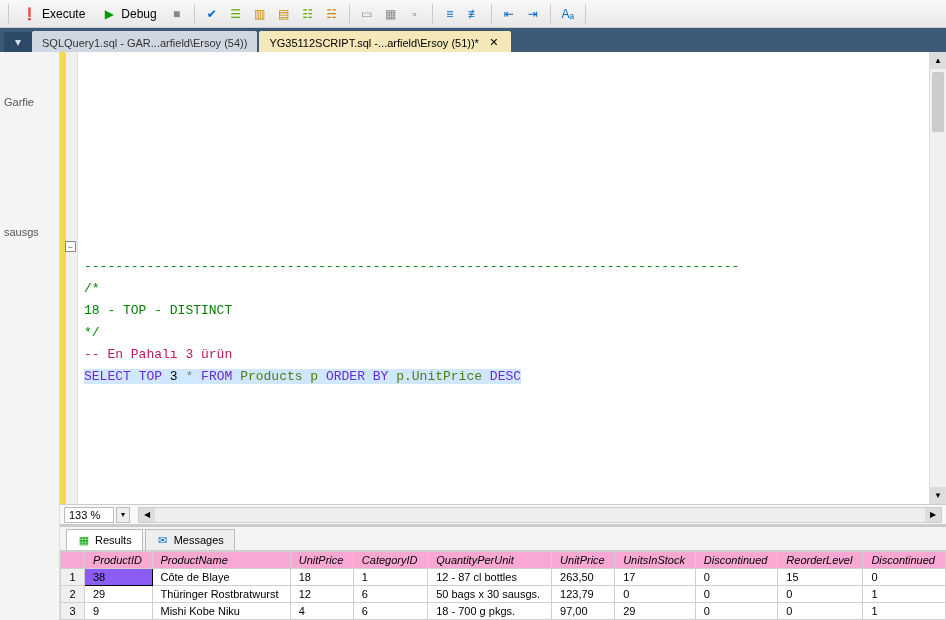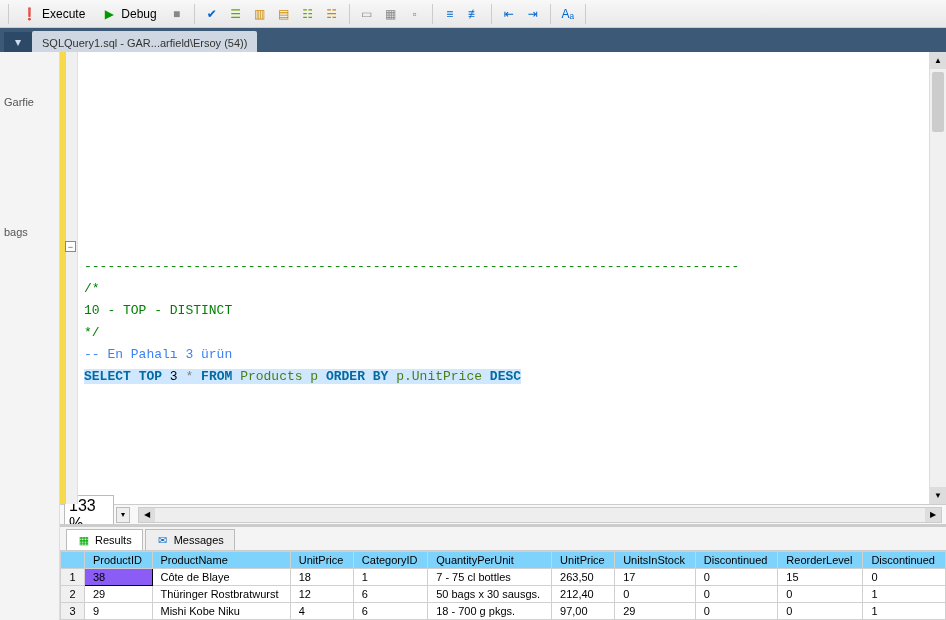--- a/index.html
+++ b/index.html
@@ -27,47 +27,47 @@
 .editor-pane { flex: 1; display: flex; flex-direction: column; position: relative; }
 
 
 .editor-wrap { flex: 1; display: flex; overflow: hidden; position: relative; }
 .gutter { width: 18px; background: #f0f0f0; border-right: 1px solid #e0e0e0; position: relative; }
 .gutter .yellow-bar { position: absolute; left: 0; top: 0; width: 6px; height: 100%; background: #f7d94c; }
 .gutter .collapse-toggle { position: absolute; left: 5px; top: 189px; width: 11px; height: 11px; border: 1px solid #888; background: #fff; display: flex; align-items: center; justify-content: center; font-size: 9px; cursor: pointer; color: #555; }
 .code { flex: 1; font-family: Consolas, "Courier New", monospace; font-size: 13px; line-height: 22px; padding: 6px 0 0 6px; white-space: pre; overflow: auto; position: relative; }
 .code .dash-line { color: #008000; letter-spacing: 0; }
 .code .cmt-blk { color: #008000; }
-.code .cmt-line { color: #3b82f6; }
-.code .kw { color: #0369a1; font-weight: bold; }
+.code .cmt-line { color: #be185d; }
+.code .kw { color: #6d28d9; }
 .code .num { color: #000; }
 .code .op { color: #808080; }
 .code .ident { color: #4d7c0f; }
 .code .hl { background: #cfe8ff; }
 
 
 .zoombar { height: 20px; display: flex; align-items: center; border-top: 1px solid #ccc; background: #f8f8f8; padding: 0 4px; gap: 2px; }
-.zoompct { width: 50px; border: 1px solid #bbb; background: #fff; font-size: 16px; padding: 1px 4px; }
+.zoompct { width: 50px; border: 1px solid #bbb; background: #fff; font-size: 11px; padding: 1px 4px; }
 .zoom-dd { width: 14px; height: 16px; border: 1px solid #bbb; background: #eee; display: flex; align-items: center; justify-content: center; cursor: pointer; font-size: 8px; }
 .hscroll-track { flex: 1; height: 16px; background: #eee; border: 1px solid #ccc; margin-left: 6px; position: relative; }
 .hscroll-left, .hscroll-right { position: absolute; top: 0; width: 16px; height: 14px; background: #ddd; display: flex; align-items: center; justify-content: center; cursor: pointer; font-size: 8px; }
 .hscroll-left { left: 0; }
 .hscroll-right { right: 0; }
 
 
 .results-pane { border-top: 3px solid #ccc; }
 .result-tabs { display: flex; align-items: flex-end; height: 24px; background: #f4f4f4; border-bottom: 1px solid #ccc; padding-left: 6px; gap: 2px; }
 .rtab { display: flex; align-items: center; gap: 4px; padding: 3px 10px; background: #fff; border: 1px solid #bbb; border-bottom: none; cursor: pointer; font-size: 11px; }
 .rtab.inactive { background: #eee; }
 .rtab .ricon { width: 14px; height: 14px; display: flex; align-items: center; justify-content: center; }
 
 .grid-wrap { overflow: auto; max-height: 90px; }
 table.grid { border-collapse: collapse; font-size: 11px; width: 100%; }
 table.grid th, table.grid td { border: 1px solid #d0d0d0; padding: 2px 8px; text-align: left; white-space: nowrap; }
-table.grid th { background: #7dd3fc; font-weight: normal; }
+table.grid th { background: #f9a8d4; font-weight: normal; font-style: italic; }
 table.grid td.rowhdr { background: #f0f0f0; width: 24px; text-align: center; }
 table.grid td.sel { background: #8b5cf6; border: 1px solid #000000; }
 
 
 .vscroll { position: absolute; right: 0; top: 0; bottom: 0; width: 17px; background: #f0f0f0; border-left: 1px solid #ddd; }
 .vscroll .arrow { height: 17px; background: #ddd; display: flex; align-items: center; justify-content: center; cursor: pointer; font-size: 8px; }
 .vscroll .thumb { position: absolute; left: 2px; right: 2px; top: 20px; height: 60px; background: #ccc; border-radius: 2px; }
 </style>
 </head>
 <body>
@@ -135,40 +135,46 @@
   <div class="sep"></div>
 </div>
 
 <div class="tabbar">
   <div class="doc-dropdown">
       <span>▾</span>
     </div>
   <div class="tab">
     <span>SQLQuery1.sql - GAR...arfield\Ersoy (54))</span>
   </div>
+  <div class="tab active">
+    <span>YG35112SCRIPT.sql -...arfield\Ersoy (51))*</span>
+    <span class="close">
+        <span>✕</span>
+      </span>
+  </div>
 </div>
 
 <div class="main">
   <div class="sidebar">
     <div class="side-item">Garfie</div>
     <div style="height:110px"></div>
-    <div class="side-item">bags</div>
+    <div class="side-item">sausgs</div>
   </div>
 
   <div class="editor-pane">
 
     <div class="editor-wrap">
       <div class="gutter">
         <div class="yellow-bar"></div>
         <div class="collapse-toggle">−</div>
       </div>
       <div class="code">
 <div style="height:176px"></div><span class="dash-line">------------------------------------------------------------------------------------</span>
 <span class="cmt-blk">/*</span>
-<span class="cmt-blk">10 - TOP - DISTINCT</span>
+<span class="cmt-blk">18 - TOP - DISTINCT</span>
 <span class="cmt-blk">*/</span>
 <span class="cmt-line">-- En Pahalı 3 ürün</span>
 <span class="hl"><span class="kw">SELECT</span> <span class="kw">TOP</span> <span class="num">3</span> <span class="op">*</span> <span class="kw">FROM</span> <span class="ident">Products p</span> <span class="kw">ORDER</span> <span class="kw">BY</span> <span class="ident">p.UnitPrice</span> <span class="kw">DESC</span></span>
       </div>
       <div class="vscroll">
         <div class="arrow">▲</div>
         <div class="thumb"></div>
         <div class="arrow" style="position:absolute;bottom:0;left:0;right:0">▼</div>
       </div>
     </div>
@@ -210,35 +216,35 @@
               <th>Discontinued</th>
             </tr>
           </thead>
           <tbody id="grid-body">
               <tr>
                 <td class="rowhdr">1</td>
                 <td class="sel">38</td>
                 <td>Côte de Blaye</td>
                 <td>18</td>
                 <td>1</td>
-                <td>7 - 75 cl bottles</td>
+                <td>12 - 87 cl bottles</td>
                 <td>263,50</td>
                 <td>17</td>
                 <td>0</td>
                 <td>15</td>
                 <td>0</td>
               </tr>
               <tr>
                 <td class="rowhdr">2</td>
                 <td>29</td>
                 <td>Thüringer Rostbratwurst</td>
                 <td>12</td>
                 <td>6</td>
                 <td>50 bags x 30 sausgs.</td>
-                <td>212,40</td>
+                <td>123,79</td>
                 <td>0</td>
                 <td>0</td>
                 <td>0</td>
                 <td>1</td>
               </tr>
               <tr>
                 <td class="rowhdr">3</td>
                 <td>9</td>
                 <td>Mishi Kobe Niku</td>
                 <td>4</td>

